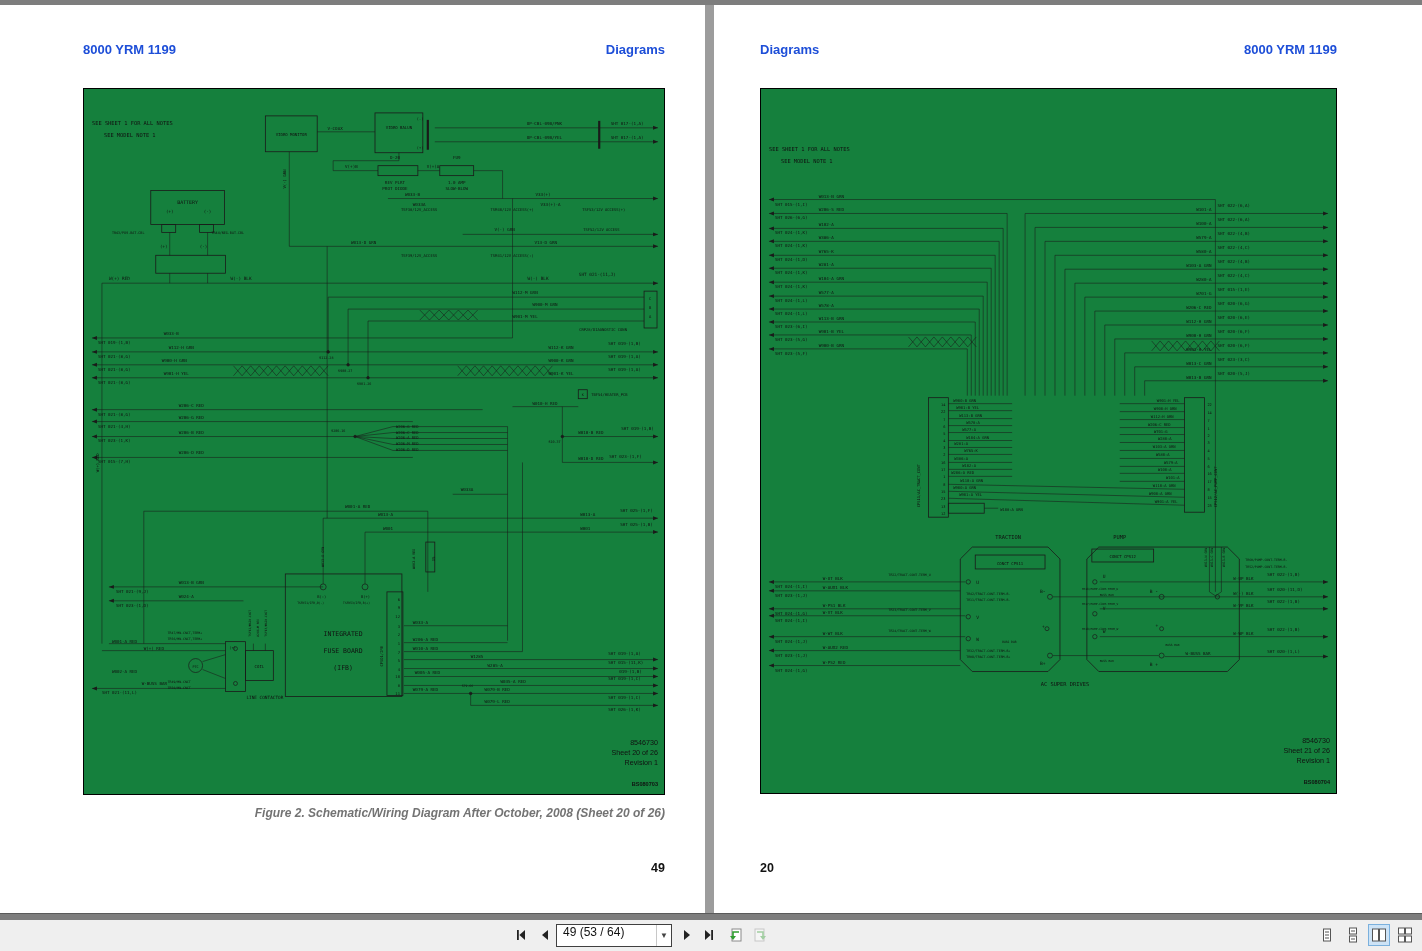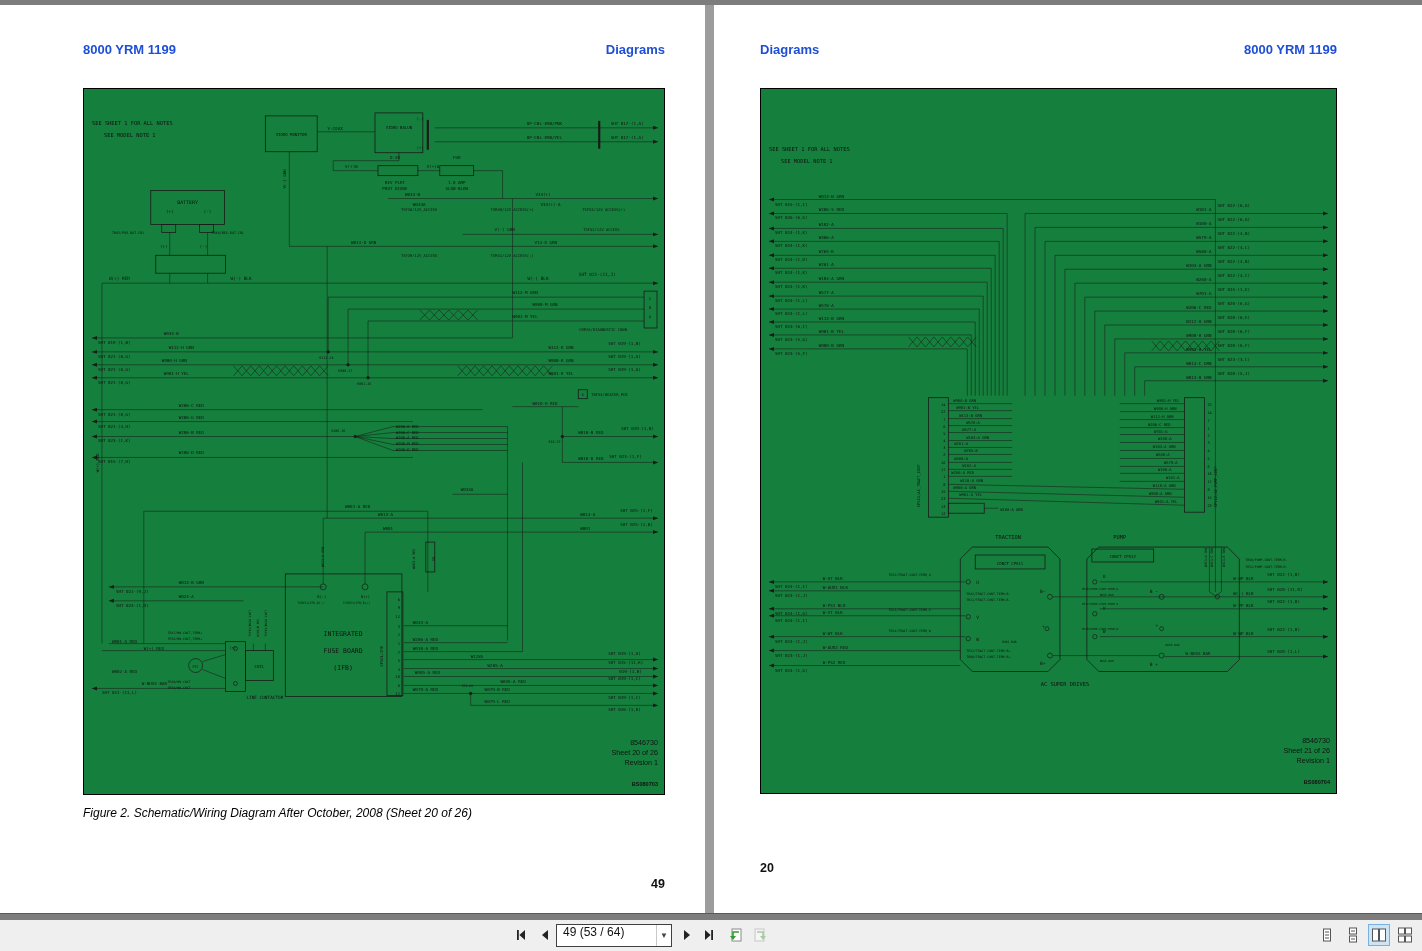--- a/index.html
+++ b/index.html
@@ -9,25 +9,25 @@
   .page-left{left:0;width:705px;}
   .page-right{left:714px;width:708px;}
   .seam{position:absolute;left:705px;top:5px;width:9px;height:908px;background:#9c9c9c;}
   .pg-header{position:absolute;top:37px;font-size:13px;font-weight:bold;color:#1d4ed8;display:flex;justify-content:space-between;}
   .page-left .pg-header{left:83px;width:582px;}
   .page-right .pg-header{left:46px;width:577px;}
   .frame{position:absolute;top:83px;border:1.6px solid #000;background:#15803d;}
   .page-left .frame{left:83px;width:580px;height:705px;}
   .page-right .frame{left:46px;width:575px;height:704px;}
   .frame svg{display:block;width:100%;height:100%;}
-  .caption{position:absolute;top:801px;font-size:12px;font-weight:normal;font-style:italic;color:#000000;text-align:left;}
+  .caption{position:absolute;top:801px;font-size:12px;font-weight:bold;font-style:italic;color:#737373;text-align:right;}
   .page-left .caption{left:83px;width:582px;}
   .page-right .caption{left:46px;width:577px;}
   .pageno{position:absolute;top:856px;font-size:12.5px;font-weight:bold;color:#111;}
-  .page-left .pageno{left:83px;width:582px;text-align:right;margin-top:16px;}
+  .page-left .pageno{left:83px;width:582px;text-align:right;}
   .page-right .pageno{left:46px;}
   .toolbar-line{position:absolute;left:0;top:913px;width:1422px;height:7px;background:#7d7d7d;border-top:1px solid #5a5a5a;}
   .toolbar{position:absolute;left:0;top:920px;width:1422px;height:31px;background:#efefef;}
   .tbtn{position:absolute;top:4px;width:22px;height:22px;border:1px solid transparent;display:flex;align-items:center;justify-content:center;background:transparent;padding:0;}
   .combo{position:absolute;left:556px;top:4px;width:114px;height:21px;background:#fff;border:1px solid #404040;font-size:12px;color:#111;display:flex;align-items:flex-start;}
   .combo .val{flex:1;padding-left:6px;}
   .combo .dd{width:14px;height:100%;display:flex;align-items:center;justify-content:center;border-left:1px solid #c8c8c8;font-size:8px;color:#444;}
   .layout-btn{background:#efefef;}
   .layout-btn.active{background:#cde3f6;border-color:#7ab0dd;}
 </style>

